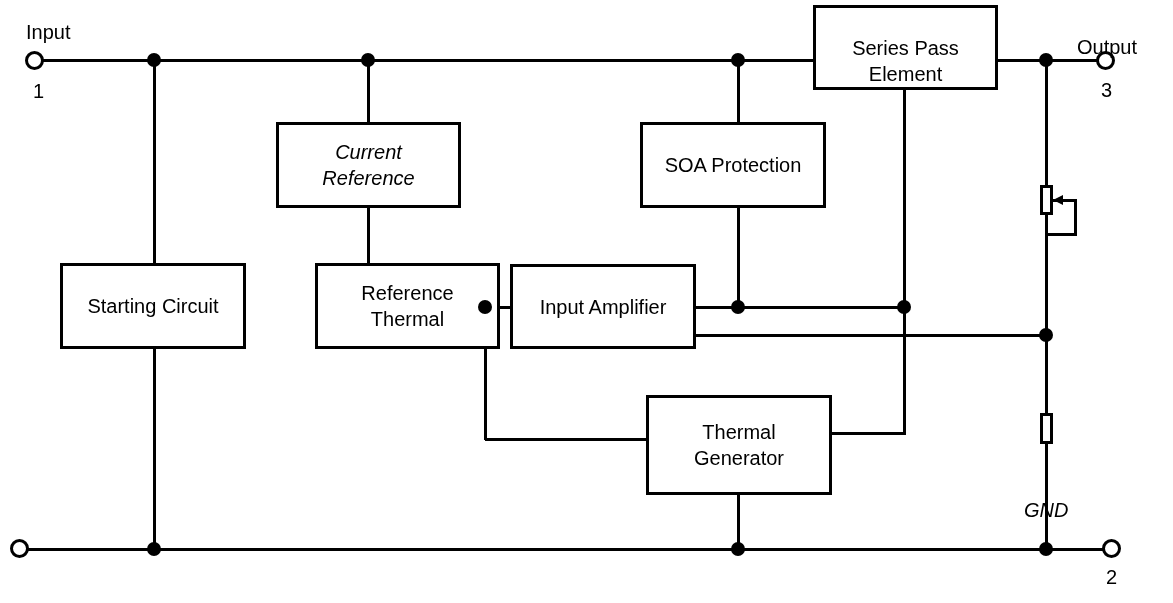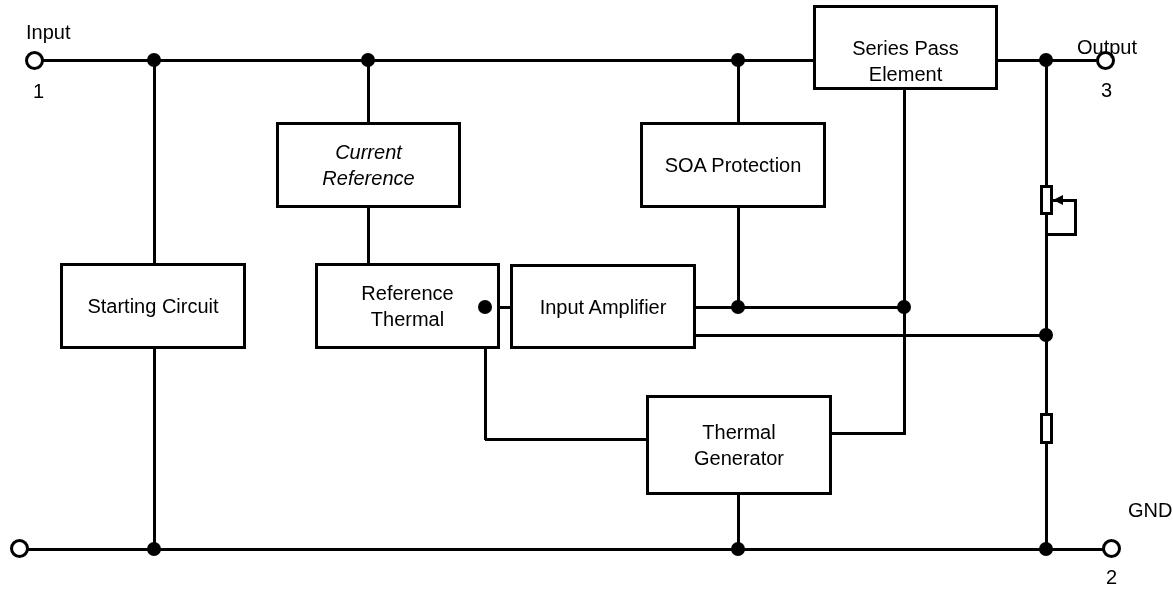--- a/index.html
+++ b/index.html
@@ -103,16 +103,16 @@
 
   <div class="term" style="left:25px;top:51px;"></div>
   <div class="term" style="left:1096px;top:51px;"></div>
   <div class="term" style="left:10px;top:539px;"></div>
   <div class="term" style="left:1102px;top:539px;"></div>
 
   <div class="lbl" style="left:26px;top:21px;">Input</div>
   <div class="lbl" style="left:33px;top:80px;">1</div>
   <div class="lbl" style="left:1077px;top:36px;">Output</div>
   <div class="lbl" style="left:1101px;top:79px;">3</div>
-  <div class="lbl" style="left:1128px;top:499px;">GND</div>
+  <div class="lbl" style="left:1024px;top:499px;font-style:italic;">GND</div>
   <div class="lbl" style="left:1106px;top:566px;">2</div>
 
 </div>
 
 </body></html>

